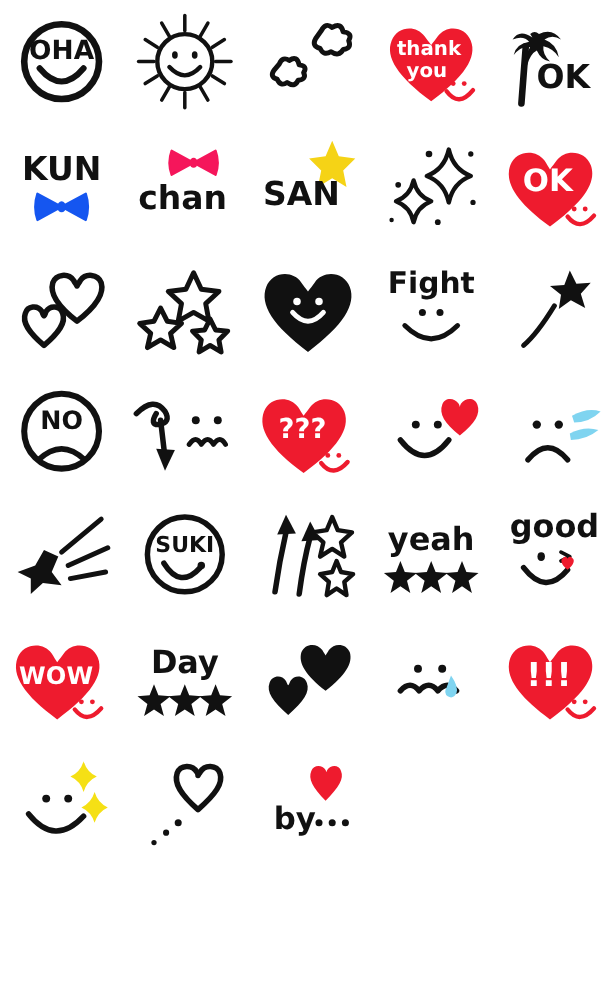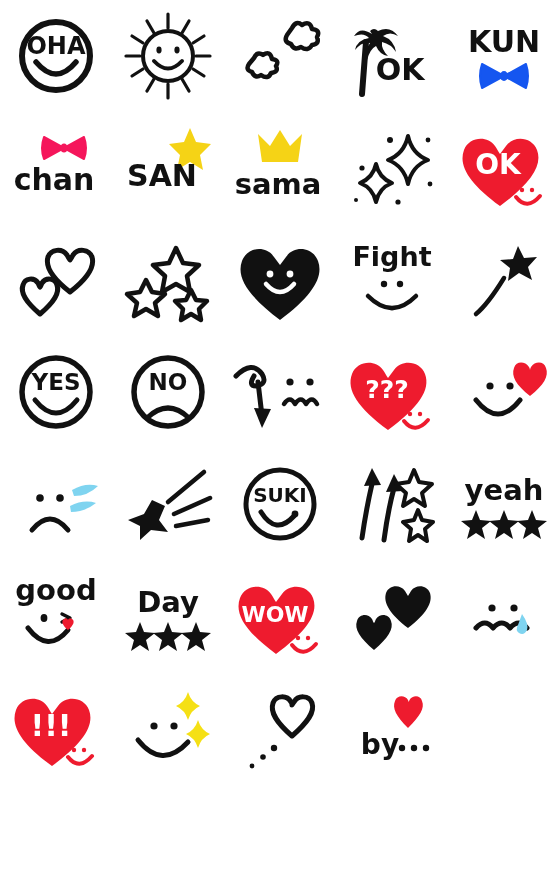--- a/index.html
+++ b/index.html
@@ -83,20 +83,31 @@
     </svg>
   </div>
 
   <div class="cell">
     <svg viewBox="0 0 100 100">
       <path d="M62 22 q4-8 10-3 q8-5 10 4 q9 1 5 8 q3 7-5 8 q-4 7-11 2 q-7 4-10-3 q-8-2-4-9 z" fill="#fff" stroke="#111" stroke-width="4.5" stroke-linejoin="round"></path>
       <path d="M24 52 q3-7 9-3 q7-5 9 4 q8 1 4 7 q3 6-5 7 q-3 7-10 2 q-6 4-9-3 q-7-2-3-8 z" fill="#fff" stroke="#111" stroke-width="4.5" stroke-linejoin="round"></path>
     </svg>
   </div>
 
+  <div class="cell">
+    <span class="hidden-label">thank you</span>
+    <svg viewBox="0 0 100 100">
+      <path d="M50 86 C20 64 8 46 14 31 C19 18 36 16 44 27 C46 30 48 32 50 35 C52 32 54 30 56 27 C64 16 81 18 86 31 C92 46 80 64 50 86 Z" fill="#EE1B2E"></path>
+      <text x="48" y="44" font-family="'DejaVu Sans',sans-serif" font-size="18" font-weight="bold" text-anchor="middle" fill="#fff">thank</text>
+      <text x="46" y="64" font-family="'DejaVu Sans',sans-serif" font-size="18" font-weight="bold" text-anchor="middle" fill="#fff">you</text>
+      <circle cx="70" cy="70" r="2.2" fill="#EE1B2E"></circle>
+      <circle cx="80" cy="70" r="2.2" fill="#EE1B2E"></circle>
+      <path d="M64 77 Q75 92 88 76" fill="none" stroke="#EE1B2E" stroke-width="4" stroke-linecap="round"></path>
+    </svg>
+  </div>
 
   <div class="cell">
     <span class="hidden-label">OK</span>
     <svg viewBox="0 0 100 100">
       <path d="M30 28 q-12-8-18 2 q10-4 15 2 q-12 2-14 12 q7-9 15-7 q-6 8-3 17 q3-11 9-14 q4 9 12 10 q-7-7-6-14 q9 2 14 10 q-2-12-13-16 q7-5 15 0 q-8-11-20-5 q-4-4-8 0 z" fill="#111"></path>
       <path d="M24 36 L20 88" fill="none" stroke="#111" stroke-width="6" stroke-linecap="round"></path>
       <text x="58" y="74" font-family="'DejaVu Sans',sans-serif" font-size="30" font-weight="bold" text-anchor="middle" fill="#111">OK</text>
     </svg>
   </div>
 
@@ -119,27 +130,20 @@
   </div>
 
   <div class="cell">
     <span class="hidden-label">SAN</span>
     <svg viewBox="0 0 100 100">
       <path d="M72 10 L78 24 L93 26 L82 37 L85 52 L72 44 L59 52 L62 37 L51 26 L66 24 Z" fill="#F5D316"></path>
       <text x="44" y="68" font-family="'DejaVu Sans',sans-serif" font-size="30" font-weight="bold" text-anchor="middle" fill="#111">SAN</text>
     </svg>
   </div>
 
-  <div class="cell">
-    <span class="hidden-label">sama</span>
-    <svg viewBox="0 0 100 100">
-      <path d="M32 44 L28 16 L40 28 L50 12 L60 28 L72 16 L68 44 Z" fill="#F5D316"></path>
-      <text x="48" y="76" font-family="'DejaVu Sans',sans-serif" font-size="29" font-weight="bold" text-anchor="middle" fill="#111">sama</text>
-    </svg>
-  </div>
 
   <div class="cell">
     <svg viewBox="0 0 100 100">
       <path d="M66 18 Q70 36 86 42 Q70 48 66 66 Q62 48 46 42 Q62 36 66 18 Z" fill="#fff" stroke="#111" stroke-width="4" stroke-linejoin="round"></path>
       <path d="M34 46 Q37 60 50 65 Q37 70 34 84 Q31 70 18 65 Q31 60 34 46 Z" fill="#fff" stroke="#111" stroke-width="4" stroke-linejoin="round"></path>
       <circle cx="48" cy="22" r="3" fill="#111"></circle>
       <circle cx="86" cy="22" r="2.4" fill="#111"></circle>
       <circle cx="20" cy="50" r="2.6" fill="#111"></circle>
       <circle cx="56" cy="84" r="2.6" fill="#111"></circle>
       <circle cx="88" cy="66" r="2.4" fill="#111"></circle>
@@ -193,28 +197,20 @@
     </svg>
   </div>
 
   <div class="cell">
     <svg viewBox="0 0 100 100">
       <path d="M64 16 L70 28 L83 27 L74 37 L78 50 L65 43 L54 51 L56 38 L46 30 L59 29 Z" fill="#111"></path>
       <path d="M22 84 Q34 74 50 48" fill="none" stroke="#111" stroke-width="4.5" stroke-linecap="round"></path>
     </svg>
   </div>
 
-  <div class="cell">
-    <span class="hidden-label">YES</span>
-    <svg viewBox="0 0 100 100">
-      <circle cx="50" cy="50" r="34" fill="#fff" stroke="#111" stroke-width="5.5"></circle>
-      <text x="50" y="48" font-family="'DejaVu Sans',sans-serif" font-size="23" font-weight="bold" text-anchor="middle" fill="#111">YES</text>
-      <path d="M29 58 Q50 84 71 58" fill="none" stroke="#111" stroke-width="5" stroke-linecap="round"></path>
-    </svg>
-  </div>
 
   <div class="cell">
     <span class="hidden-label">NO</span>
     <svg viewBox="0 0 100 100">
       <circle cx="50" cy="50" r="34" fill="#fff" stroke="#111" stroke-width="5.5"></circle>
       <text x="50" y="48" font-family="'DejaVu Sans',sans-serif" font-size="23" font-weight="bold" text-anchor="middle" fill="#111">NO</text>
       <path d="M29 76 Q50 56 71 76" fill="none" stroke="#111" stroke-width="5" stroke-linecap="round"></path>
     </svg>
   </div>
 
@@ -307,40 +303,40 @@
     <svg viewBox="0 0 100 100">
       <text x="50" y="34" font-family="'DejaVu Sans',sans-serif" font-size="29" font-weight="bold" text-anchor="middle" fill="#111">good</text>
       <ellipse cx="38" cy="52" rx="3.4" ry="4" fill="#111"></ellipse>
       <path d="M56 48 l8 4 l-8 4" fill="none" stroke="#111" stroke-width="3.4" stroke-linecap="round" stroke-linejoin="round"></path>
       <path d="M22 62 Q42 88 62 64" fill="none" stroke="#111" stroke-width="5" stroke-linecap="round"></path>
       <path d="M62 64 C56 59 55 55 58 53 C60 51 62 53 62 54 C62 53 64 51 66 53 C69 55 68 59 62 64 Z" fill="#EE1B2E"></path>
     </svg>
   </div>
 
   <div class="cell">
-    <span class="hidden-label">Day</span>
-    <svg viewBox="0 0 100 100">
-      <text x="50" y="46" font-family="'DejaVu Sans',sans-serif" font-size="29" font-weight="bold" text-anchor="middle" fill="#111">Day</text>
-      <path d="M22 56 L26 66 L37 67 L28 74 L31 85 L22 79 L13 85 L16 74 L7 67 L18 66 Z" fill="#111"></path>
-      <path d="M50 56 L54 66 L65 67 L56 74 L59 85 L50 79 L41 85 L44 74 L35 67 L46 66 Z" fill="#111"></path>
-      <path d="M78 56 L82 66 L93 67 L84 74 L87 85 L78 79 L69 85 L72 74 L63 67 L74 66 Z" fill="#111"></path>
-    </svg>
-  </div>
-
-  <div class="cell">
     <span class="hidden-label">WOW</span>
     <svg viewBox="0 0 100 100">
       <path d="M46 88 C16 66 4 48 10 32 C15 19 33 17 41 28 C43 31 44 33 46 36 C48 33 50 31 52 28 C60 17 78 19 83 32 C89 48 76 66 46 88 Z" fill="#EE1B2E"></path>
       <text x="45" y="56" font-family="'DejaVu Sans',sans-serif" font-size="22" font-weight="bold" text-anchor="middle" fill="#fff">WOW</text>
       <circle cx="68" cy="72" r="2.2" fill="#EE1B2E"></circle>
       <circle cx="78" cy="72" r="2.2" fill="#EE1B2E"></circle>
       <path d="M62 79 Q73 93 86 78" fill="none" stroke="#EE1B2E" stroke-width="4" stroke-linecap="round"></path>
     </svg>
   </div>
 
+  <div class="cell">
+    <span class="hidden-label">Day</span>
+    <svg viewBox="0 0 100 100">
+      <text x="50" y="46" font-family="'DejaVu Sans',sans-serif" font-size="29" font-weight="bold" text-anchor="middle" fill="#111">Day</text>
+      <path d="M22 56 L26 66 L37 67 L28 74 L31 85 L22 79 L13 85 L16 74 L7 67 L18 66 Z" fill="#111"></path>
+      <path d="M50 56 L54 66 L65 67 L56 74 L59 85 L50 79 L41 85 L44 74 L35 67 L46 66 Z" fill="#111"></path>
+      <path d="M78 56 L82 66 L93 67 L84 74 L87 85 L78 79 L69 85 L72 74 L63 67 L74 66 Z" fill="#111"></path>
+    </svg>
+  </div>
+
 
   <div class="cell">
     <svg viewBox="0 0 100 100">
       <path d="M66 62 C48 48 41 37 44 27 C47 19 58 18 63 25 C64 27 65 28 66 30 C67 28 68 27 69 25 C74 18 85 19 88 27 C91 37 84 48 66 62 Z" fill="#111"></path>
       <path d="M32 84 C18 72 12 63 15 55 C17 48 26 47 30 53 C31 55 31 56 32 57 C33 56 33 55 34 53 C38 47 47 48 49 55 C52 63 46 72 32 84 Z" fill="#111"></path>
     </svg>
   </div>
 
 
   <div class="cell">

